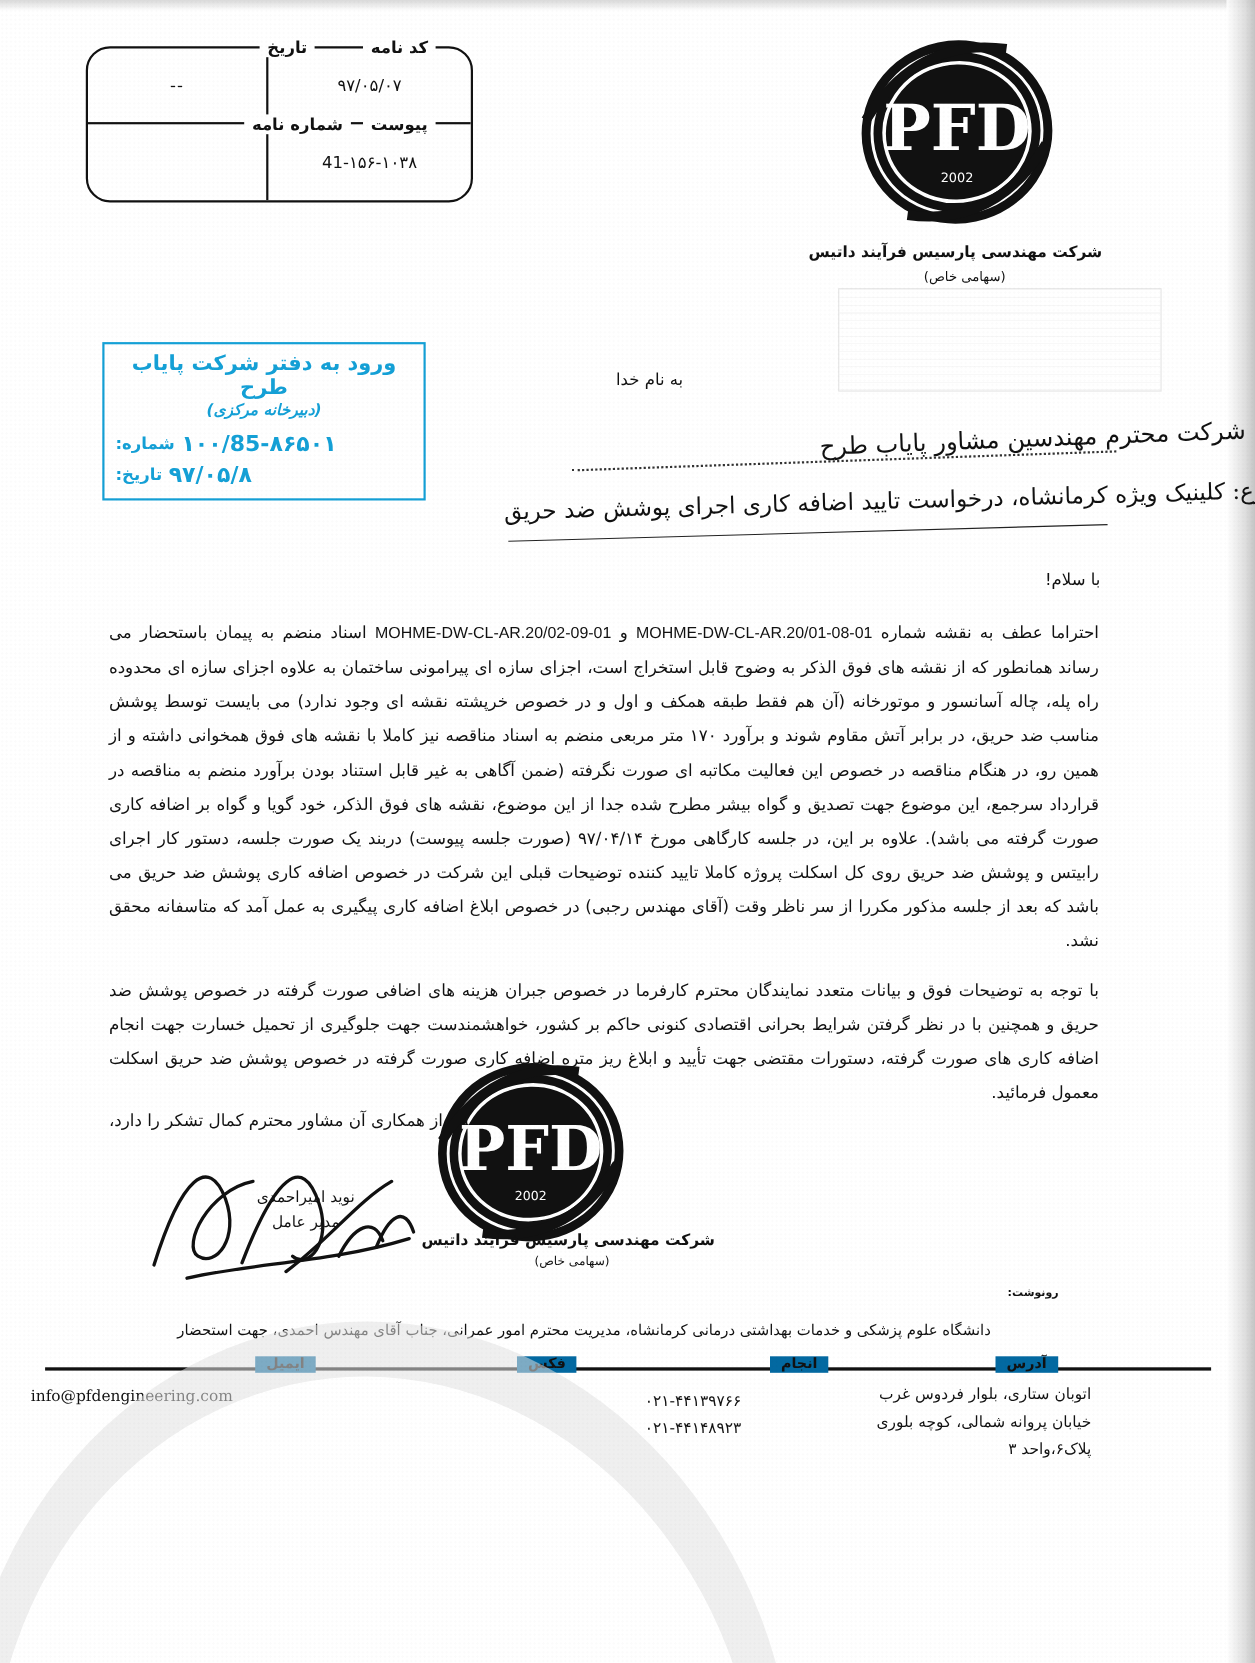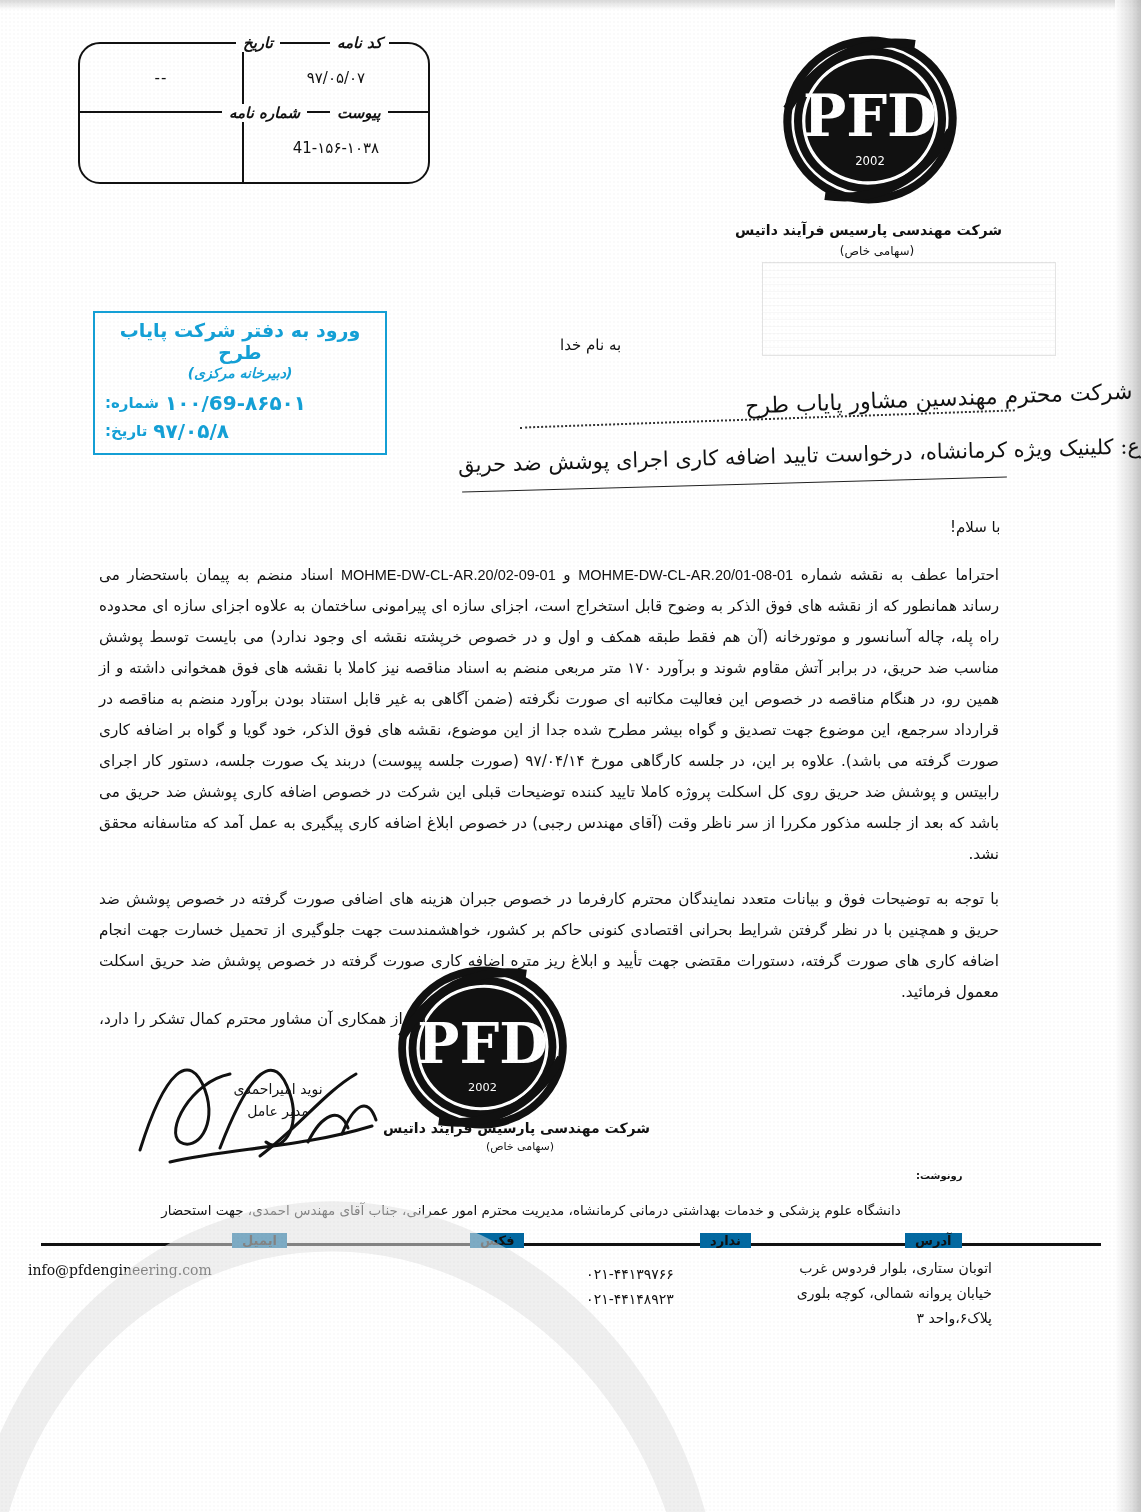--- a/index.html
+++ b/index.html
@@ -50,21 +50,21 @@
   }
   .ref-cell{position:relative;display:flex;align-items:center;justify-content:center;}
   .ref-table .r1c1{border-bottom:2px solid #111;border-left:2px solid #111;}
   .ref-table .r1c2{border-bottom:2px solid #111;}
   .ref-table .r2c1{border-left:2px solid #111;}
   .ref-val{font-size:15px;letter-spacing:1px;direction:ltr;}
   .ref-val.fa{direction:rtl;}
 
   
   .chip{
-    position:absolute;background:#fff;padding:0 7px;font-size:15px;font-weight:bold;white-space:nowrap;font-style:italic;
+    position:absolute;background:#fff;padding:0 7px;font-size:15px;font-weight:bold;white-space:nowrap;
   }
   #chip-date{top:34px;left:236px;}
   #chip-code{top:34px;left:330px;}
   #chip-num{top:104px;left:222px;}
   #chip-att{top:104px;left:330px;}
 
   
   .logo{
     position:absolute;
     width:180px;height:180px;
@@ -216,21 +216,21 @@
   </div>
   <div class="company-line" id="co-top">شرکت مهندسی پارسیس فرآیند داتیس</div>
   <div class="company-line" id="co-top2">(سهامی خاص)</div>
 
   <div class="faint-stamp"></div>
 
   <div class="blue-stamp">
     <div class="bs-t1">ورود به دفتر شرکت پایاب طرح</div>
     <div class="bs-t2">(دبیرخانه مرکزی)</div>
     <div class="bs-row">
-      <span class="bs-val">۱۰۰/69-۸۶۵۰۱</span>
+      <span class="bs-val">۱۰۰/85-۸۶۵۰۱</span>
       <span class="bs-key">شماره:</span>
     </div>
     <div class="bs-row r2">
       <span class="bs-val">۹۷/۰۵/۸</span>
       <span class="bs-key">تاریخ:</span>
     </div>
   </div>
 
   <div class="hand" id="besmele">به نام خدا</div>
   <div class="hand" id="addressee">شرکت محترم مهندسین مشاور پایاب طرح</div>
@@ -287,21 +287,21 @@
         <path d="M232 104 C244 74, 258 66, 266 90"></path>
       </g>
     </svg>
   </div>
 
   <div class="cc-title">رونوشت:</div>
   <div class="cc-line">دانشگاه علوم پزشکی و خدمات بهداشتی درمانی کرمانشاه، مدیریت محترم امور عمرانی، جناب آقای مهندس احمدی، جهت استحضار</div>
 
   <div class="foot-rule"></div>
   <span class="foot-lbl" id="lbl-addr">آدرس</span>
-  <span class="foot-lbl" id="lbl-tel">ندارد</span>
+  <span class="foot-lbl" id="lbl-tel">انجام</span>
   <span class="foot-lbl" id="lbl-fax">فکس</span>
   <span class="foot-lbl" id="lbl-mail">ایمیل</span>
 
   <div class="foot-col" id="foot-address">
     <div>اتوبان ستاری، بلوار فردوس غرب</div>
     <div>خیابان پروانه شمالی، کوچه بلوری</div>
     <div>پلاک۶،واحد ۳</div>
   </div>
   <div class="foot-col" id="foot-tel">
     <div>۰۲۱-۴۴۱۳۹۷۶۶</div>

